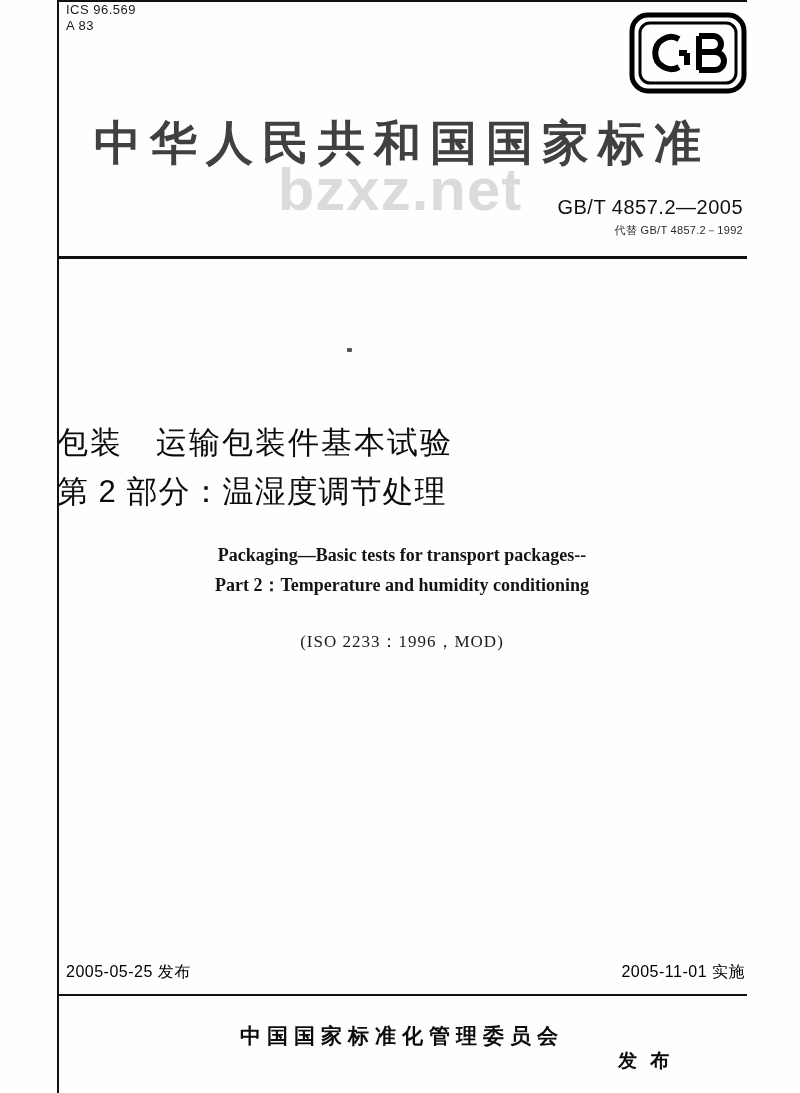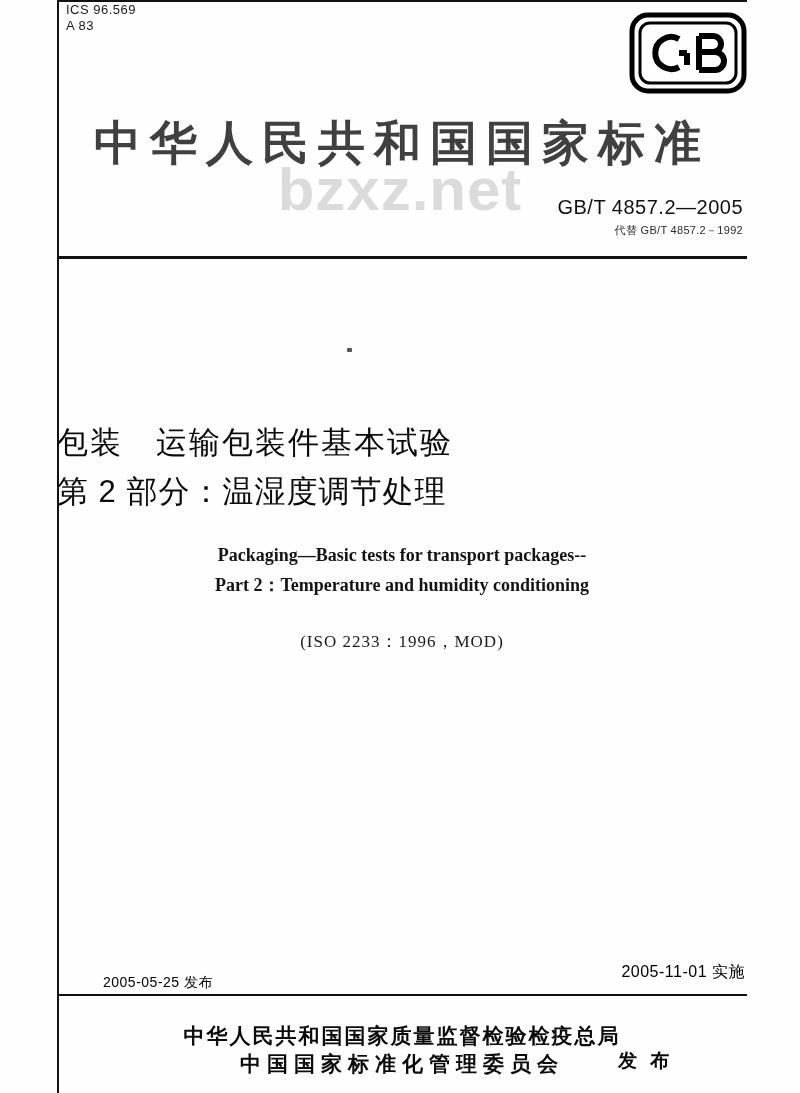--- a/index.html
+++ b/index.html
@@ -177,25 +177,24 @@
   .date-row {
     position: absolute;
     left: 57px;
     top: 962px;
     width: 690px;
     height: 28px;
   }
   .date-left {
     position: absolute;
     left: 9px;
-    top: 12px;
-    font-family: "Liberation Sans", sans-serif;
-    font-size: 14px;
+    top: 0;
+    font-family: "Liberation Sans", sans-serif;
+    font-size: 16px;
     letter-spacing: 0.5px;
-    margin-left: 37px;
   }
   .date-right {
     position: absolute;
     right: 2px;
     top: 0;
     font-family: "Liberation Sans", sans-serif;
     font-size: 16px;
     letter-spacing: 0.5px;
   }
   .hr-bottom {
@@ -292,18 +291,17 @@
   <div class="iso-ref">(ISO 2233：1996，MOD)</div>
 
   <div class="date-row">
     <div class="date-left">2005-05-25 发布</div>
     <div class="date-right">2005-11-01 实施</div>
   </div>
 
   <div class="hr-bottom"></div>
 
   <div class="issuer">
-    <div class="l1">中华人民共和国国家质量监督检验检疫总局</div>
     <div class="l2">中国国家标准化管理委员会</div>
   </div>
   <div class="issue-word">发 布</div>
 
 </div>
 
 </body></html>

